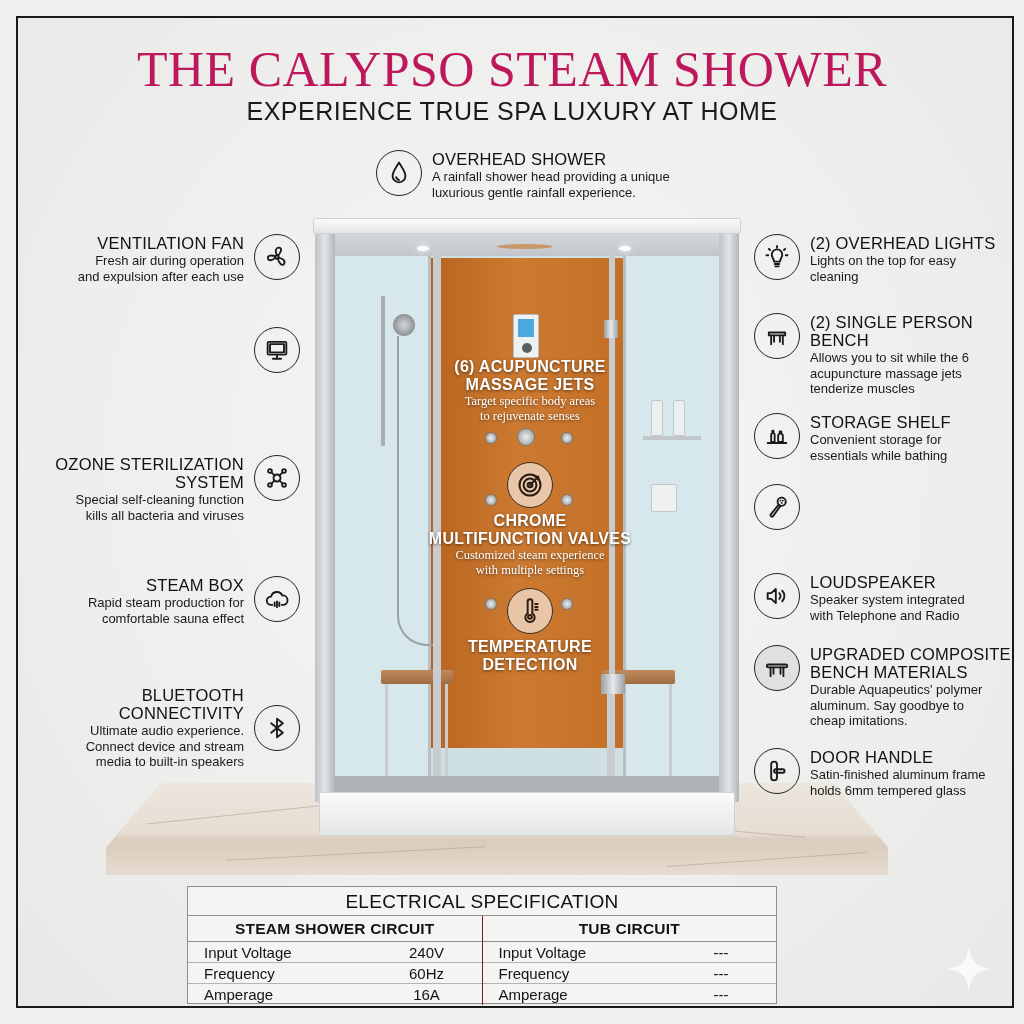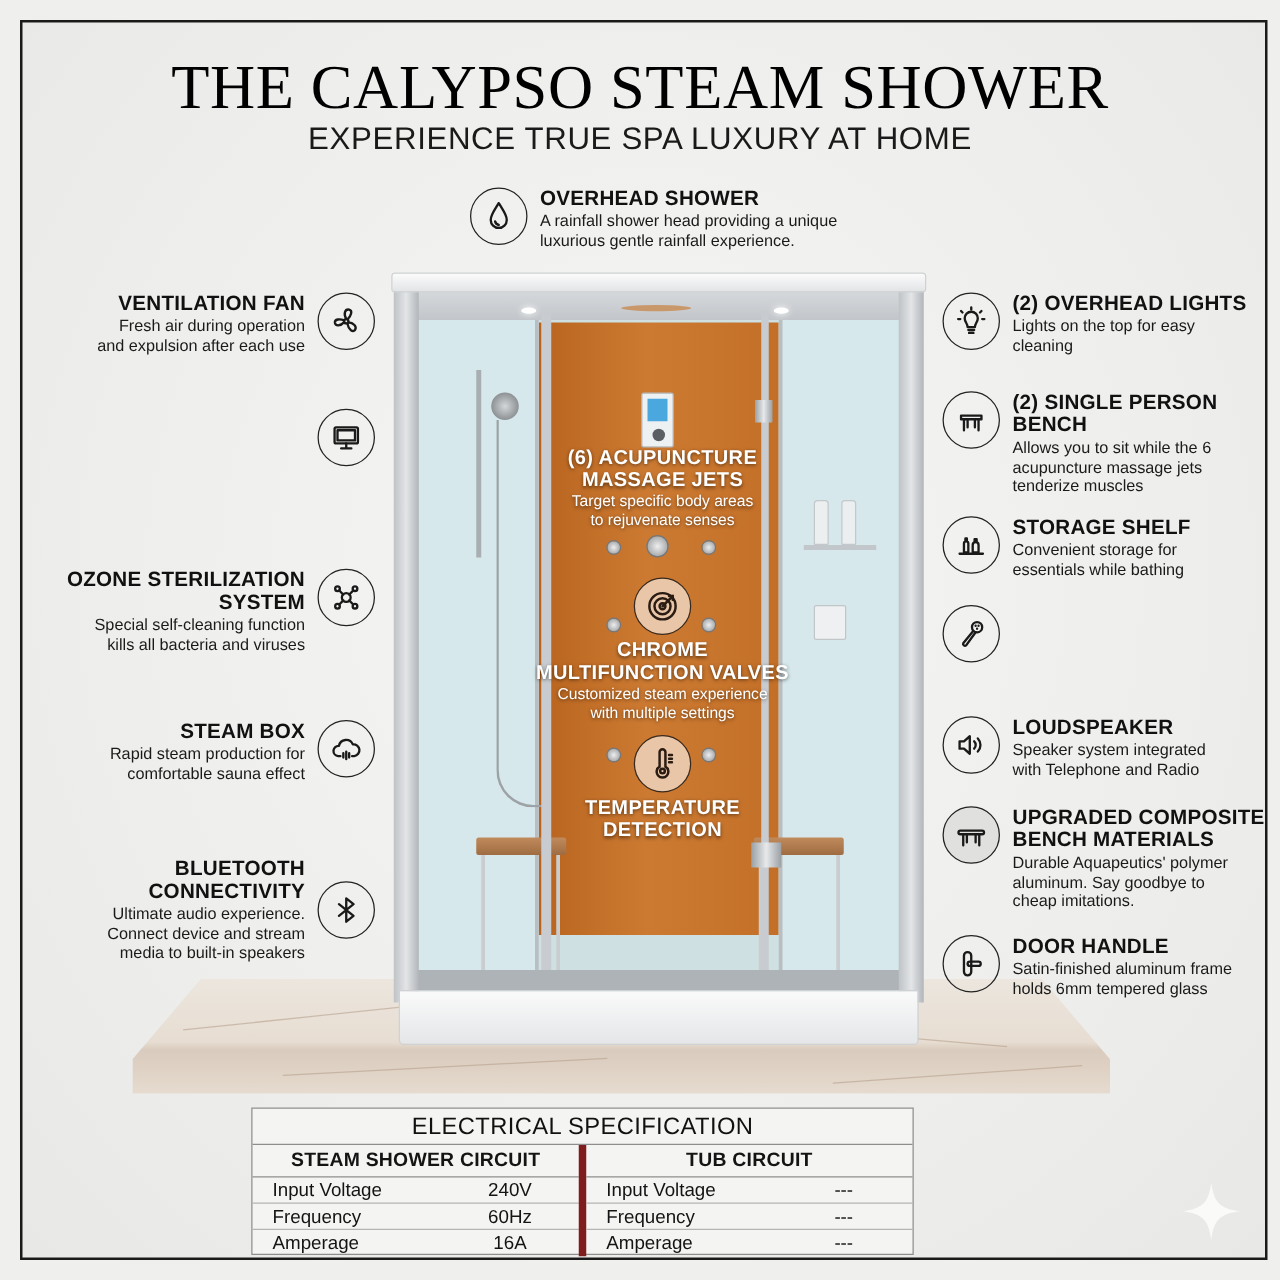--- a/index.html
+++ b/index.html
@@ -11,45 +11,45 @@
     position: relative;
   }
   .frame {
     position: absolute; left: 16px; top: 16px; width: 998px; height: 992px;
     border: 2px solid #1a1a1a;
     background: radial-gradient(ellipse at 50% 45%, #f6f6f4 0%, #eeeeec 60%, #e8e8e6 100%);
   }
   .title {
     position: absolute; left: 0; right: 0; top: 40px; text-align: center;
     font-family: "Liberation Serif", "DejaVu Serif", serif;
-    font-size: 50px; letter-spacing: 0.5px; color: #000000; font-weight: normal;
+    font-size: 50px; letter-spacing: 0.5px; color: #be185d; font-weight: normal;
   }
   .subtitle {
     position: absolute; left: 0; right: 0; top: 97px; text-align: center;
     font-size: 25px; letter-spacing: 0.5px; color: #1a1a1a;
   }
   
   .feat { position: absolute; display: flex; gap: 10px; }
   .feat .icon {
     flex: 0 0 auto; width: 46px; height: 46px; border-radius: 50%;
     border: 1.6px solid #222; display: flex; align-items: center; justify-content: center;
     background: transparent;
   }
   .feat .icon svg { width: 28px; height: 28px; stroke: #1a1a1a; fill: none; stroke-width: 1.6; stroke-linecap: round; stroke-linejoin: round; }
-  .feat .head { font-weight: bold; font-size: 16.5px; line-height: 18px; letter-spacing: 0.2px; color: #111; }
+  .feat .head { font-weight: normal; font-size: 16.5px; line-height: 18px; letter-spacing: 0.2px; color: #111; }
   .feat .desc { font-size: 13px; line-height: 15.5px; color: #1a1a1a; margin-top: 1px; }
   .feat.left { flex-direction: row; text-align: right; }
   .feat.left .txt { order: 0; }
   .feat.left .icon { order: 1; }
   .feat.right { text-align: left; }
 
   
   .overlay { position: absolute; text-align: center; color: #fff; text-shadow: 0 1px 3px rgba(0,0,0,0.55); }
   .overlay .head { font-weight: bold; font-size: 16px; line-height: 18px; letter-spacing: 0.3px; }
-  .overlay .desc { font-size: 12.5px; line-height: 15px; }
+  .overlay .desc { font-size: 12.5px; line-height: 15px; font-family: Liberation Serif, serif; }
   .overlay .badge {
     width: 46px; height: 46px; border-radius: 50%; margin: 0 auto 4px auto;
     background: #e9c6a8; border: 1.5px solid #3a2a1e;
     display: flex; align-items: center; justify-content: center;
   }
   .overlay .badge svg { width: 28px; height: 28px; stroke: #2a1c12; fill: none; stroke-width: 1.7; stroke-linecap: round; }
 
   
   .pedestal {
     position: absolute; left: 106px; top: 783px; width: 782px; height: 92px;
@@ -83,27 +83,27 @@
   .shower .seat { position: absolute; top: 452px; width: 72px; height: 14px; background: linear-gradient(#c08a5c, #9f6c42); border-radius: 2px; }
   .shower .leg { position: absolute; top: 466px; width: 3px; height: 104px; background: #c9cdd0; }
   .shower .shelf { position: absolute; left: 330px; top: 218px; width: 58px; height: 4px; background: #c2c7cb; }
   .shower .bottle { position: absolute; top: 182px; width: 12px; height: 36px; background: #eceff0; border: 1px solid #c3c8cb; border-radius: 3px 3px 1px 1px; }
   .shower .speaker { position: absolute; left: 338px; top: 266px; width: 26px; height: 28px; background: #eef0f1; border: 1px solid #c2c6c9; border-radius: 2px; }
   .shower .handle { position: absolute; left: 291px; top: 102px; width: 14px; height: 18px; background: linear-gradient(90deg, #9aa0a4, #e7e9eb, #9aa0a4); }
   .shower .handle2 { position: absolute; left: 288px; top: 456px; width: 24px; height: 20px; background: linear-gradient(90deg, #9aa0a4, #e7e9eb, #9aa0a4); }
 
   
   .spec {
-    position: absolute; left: 187px; top: 886px; width: 530px; height: 118px;
-    background: #f4f4f2; border: 1px solid #8e8e8e; border-collapse: collapse; margin-left: 14px;
+    position: absolute; left: 187px; top: 886px; width: 590px; height: 118px;
+    background: #f4f4f2; border: 1px solid #8e8e8e; border-collapse: collapse;
   }
   .spec .cap { height: 29px; border-bottom: 1px solid #8e8e8e; text-align: center; font-size: 19px; line-height: 29px; letter-spacing: 0.3px; color: #111; }
   .spec .cols { display: flex; }
   .spec .col { flex: 1; }
-  .spec .col + .col { border-left: 6px solid #7f1d1d; }
+  .spec .col + .col { border-left: 1px solid #7f1d1d; }
   .spec .colhead { height: 26px; line-height: 26px; text-align: center; font-weight: bold; font-size: 15.5px; border-bottom: 1px solid #8e8e8e; letter-spacing: 0.2px; }
   .spec .row { display: flex; height: 21px; line-height: 21px; font-size: 15px; border-bottom: 1px solid #b4b4b4; }
   .spec .row:last-child { border-bottom: none; }
   .spec .row .k { flex: 1; padding-left: 16px; }
   .spec .row .v { width: 110px; text-align: center; }
   .sparkle { position: absolute; left: 944px; top: 944px; width: 50px; height: 50px; }
 </style>
 </head>
 <body>
 

